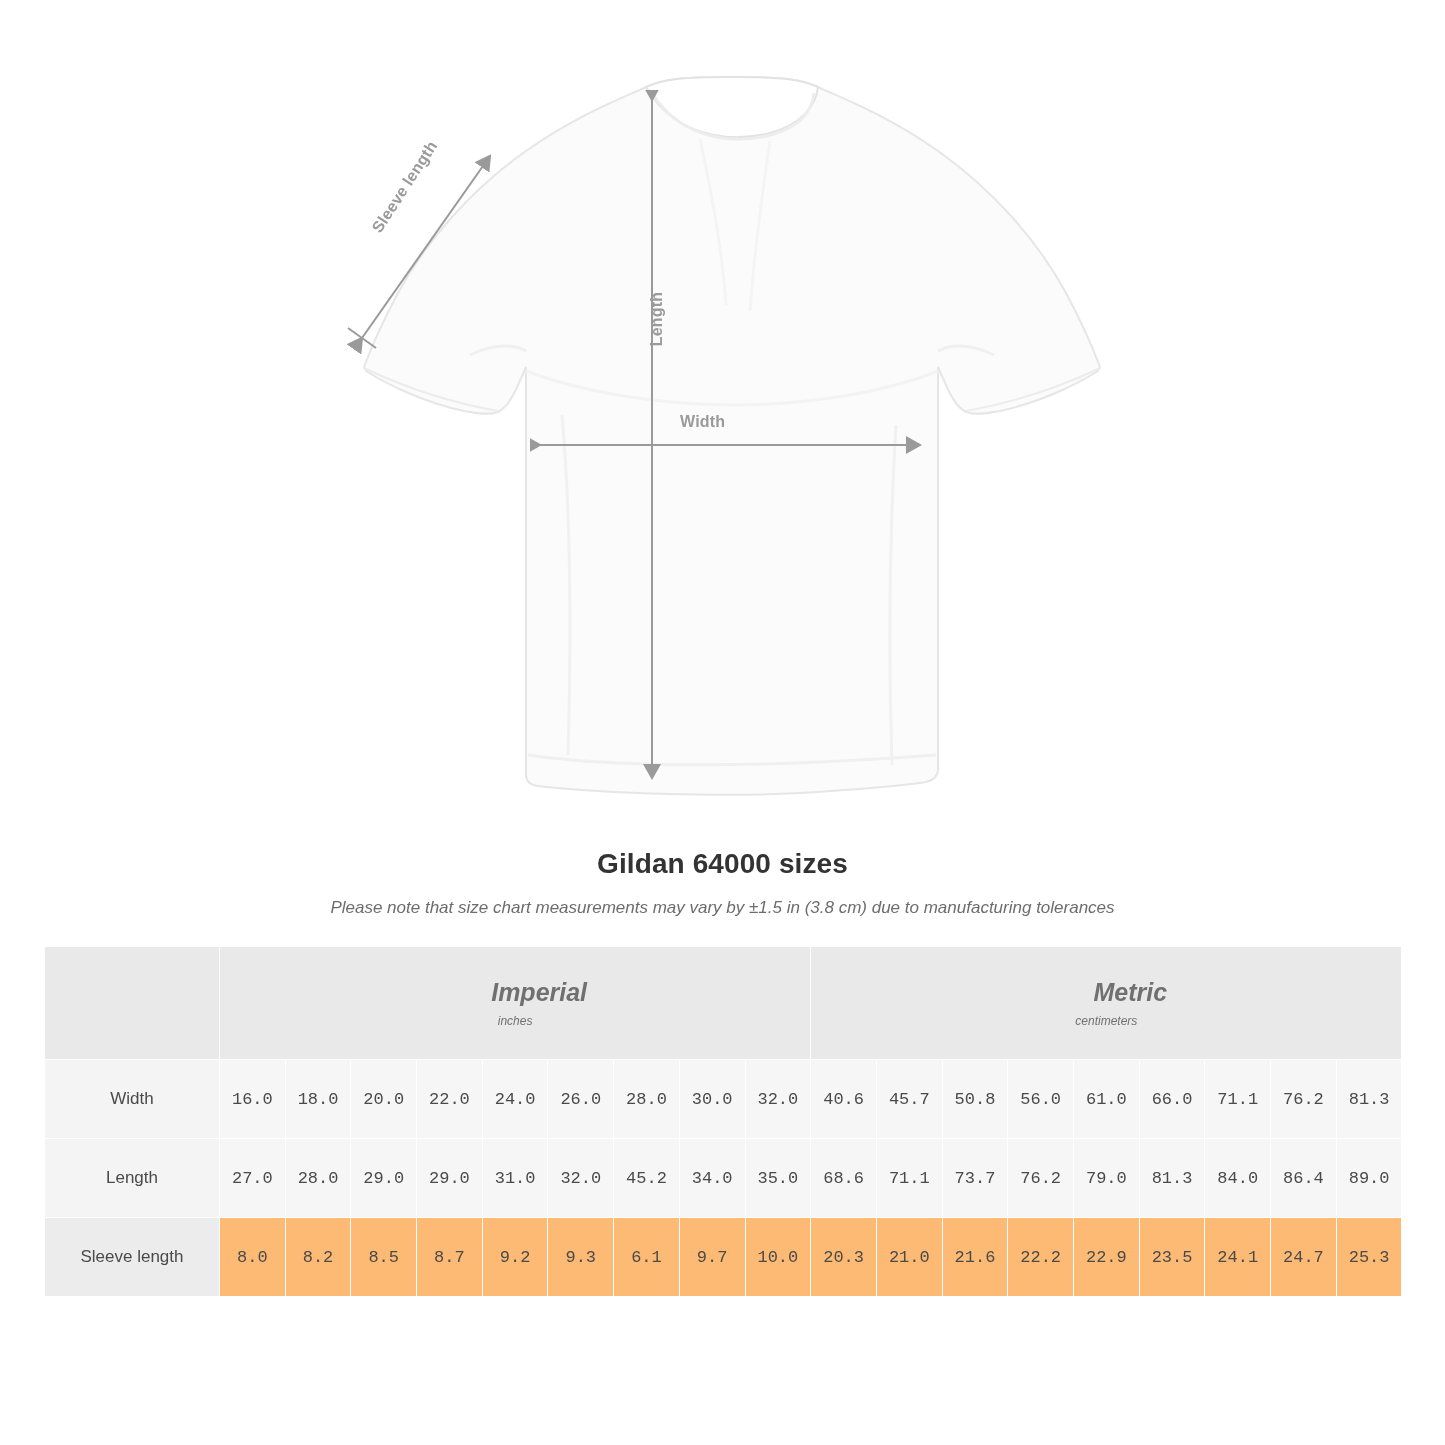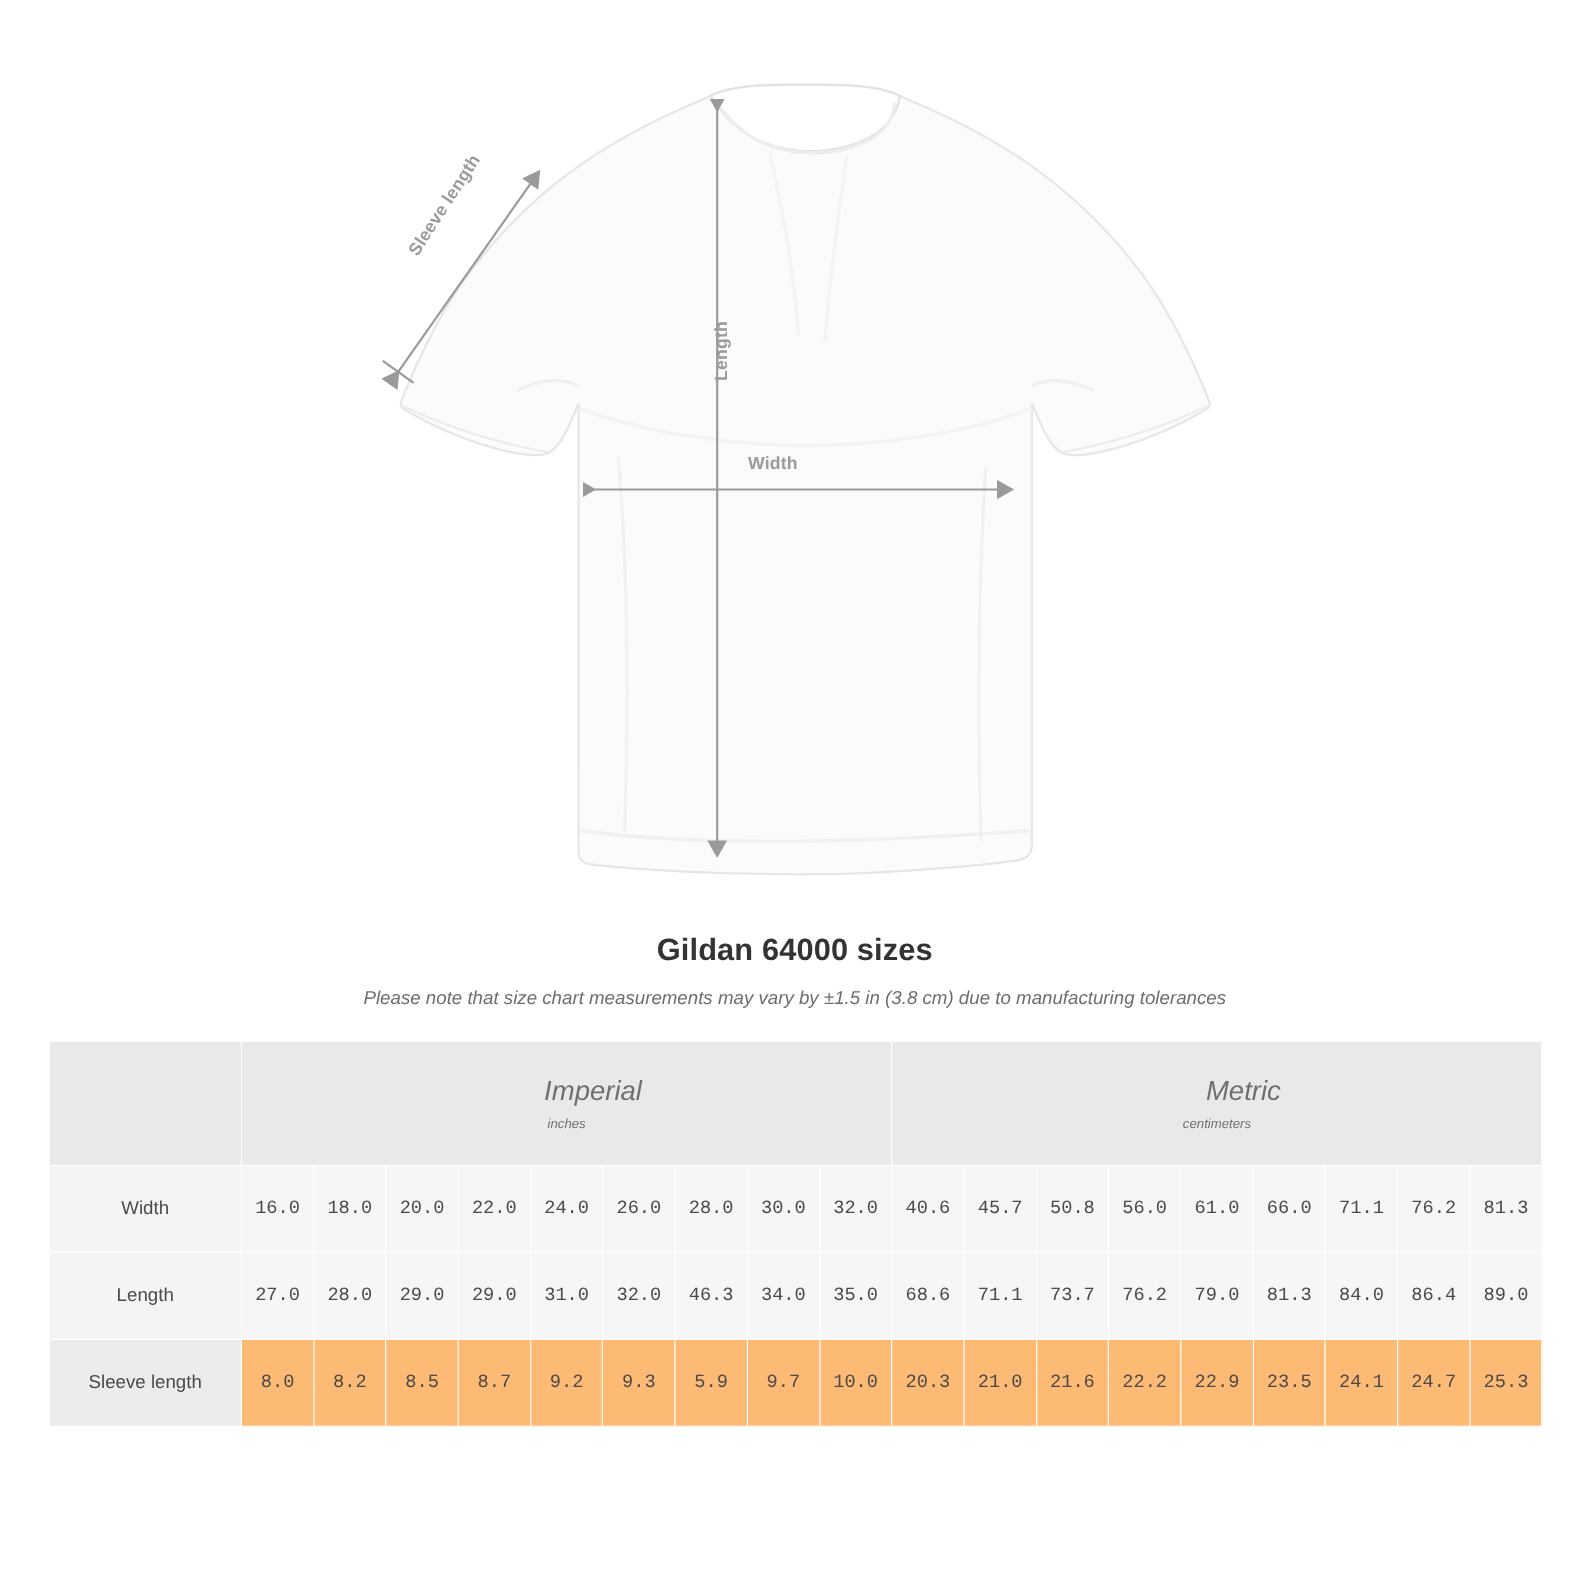--- a/index.html
+++ b/index.html
@@ -100,21 +100,21 @@
   }
   
   .unit-cell {
     background: #e9e9e9;
     height: 110px;
     vertical-align: middle;
   }
   .unit-name {
     font-size: 25px;
     font-style: italic;
-    font-weight: normal;
+    font-weight: bold;
     color: #707070;
     line-height: 1.15;
     padding-left: 48px;
   }
   .unit-sub {
     font-size: 12px;
     font-style: italic;
     color: #707070;
     margin-top: 7px;
   }
@@ -313,21 +313,21 @@
       </tr>
 
       <tr>
         <th class="row-head">Length</th>
         <td class="data-cell">27.0</td>
         <td class="data-cell">28.0</td>
         <td class="data-cell">29.0</td>
         <td class="data-cell">29.0</td>
         <td class="data-cell">31.0</td>
         <td class="data-cell">32.0</td>
-        <td class="data-cell">46.3</td>
+        <td class="data-cell">45.2</td>
         <td class="data-cell">34.0</td>
         <td class="data-cell">35.0</td>
         <td class="data-cell">68.6</td>
         <td class="data-cell">71.1</td>
         <td class="data-cell">73.7</td>
         <td class="data-cell">76.2</td>
         <td class="data-cell">79.0</td>
         <td class="data-cell">81.3</td>
         <td class="data-cell">84.0</td>
         <td class="data-cell">86.4</td>
@@ -335,21 +335,21 @@
       </tr>
 
       <tr>
         <th class="row-head alt">Sleeve length</th>
         <td class="data-cell shade">8.0</td>
         <td class="data-cell shade">8.2</td>
         <td class="data-cell shade">8.5</td>
         <td class="data-cell shade">8.7</td>
         <td class="data-cell shade">9.2</td>
         <td class="data-cell shade">9.3</td>
-        <td class="data-cell shade">5.9</td>
+        <td class="data-cell shade">6.1</td>
         <td class="data-cell shade">9.7</td>
         <td class="data-cell shade">10.0</td>
         <td class="data-cell shade">20.3</td>
         <td class="data-cell shade">21.0</td>
         <td class="data-cell shade">21.6</td>
         <td class="data-cell shade">22.2</td>
         <td class="data-cell shade">22.9</td>
         <td class="data-cell shade">23.5</td>
         <td class="data-cell shade">24.1</td>
         <td class="data-cell shade">24.7</td>

